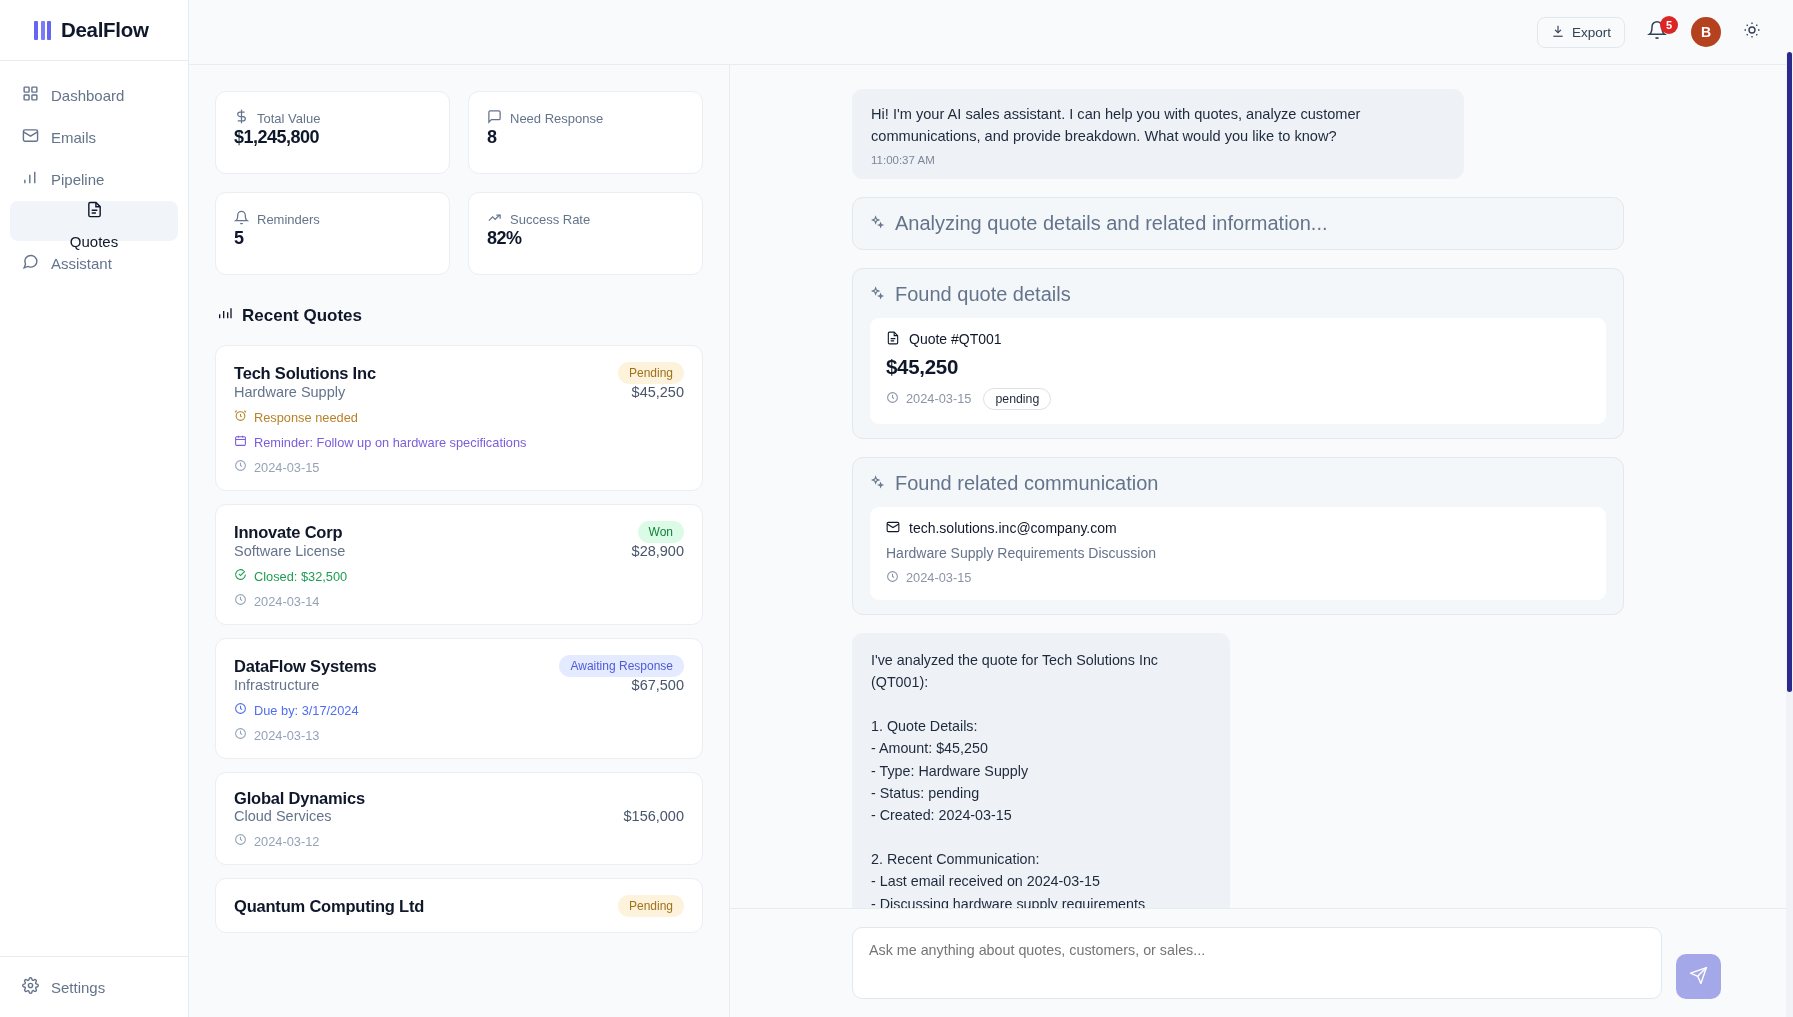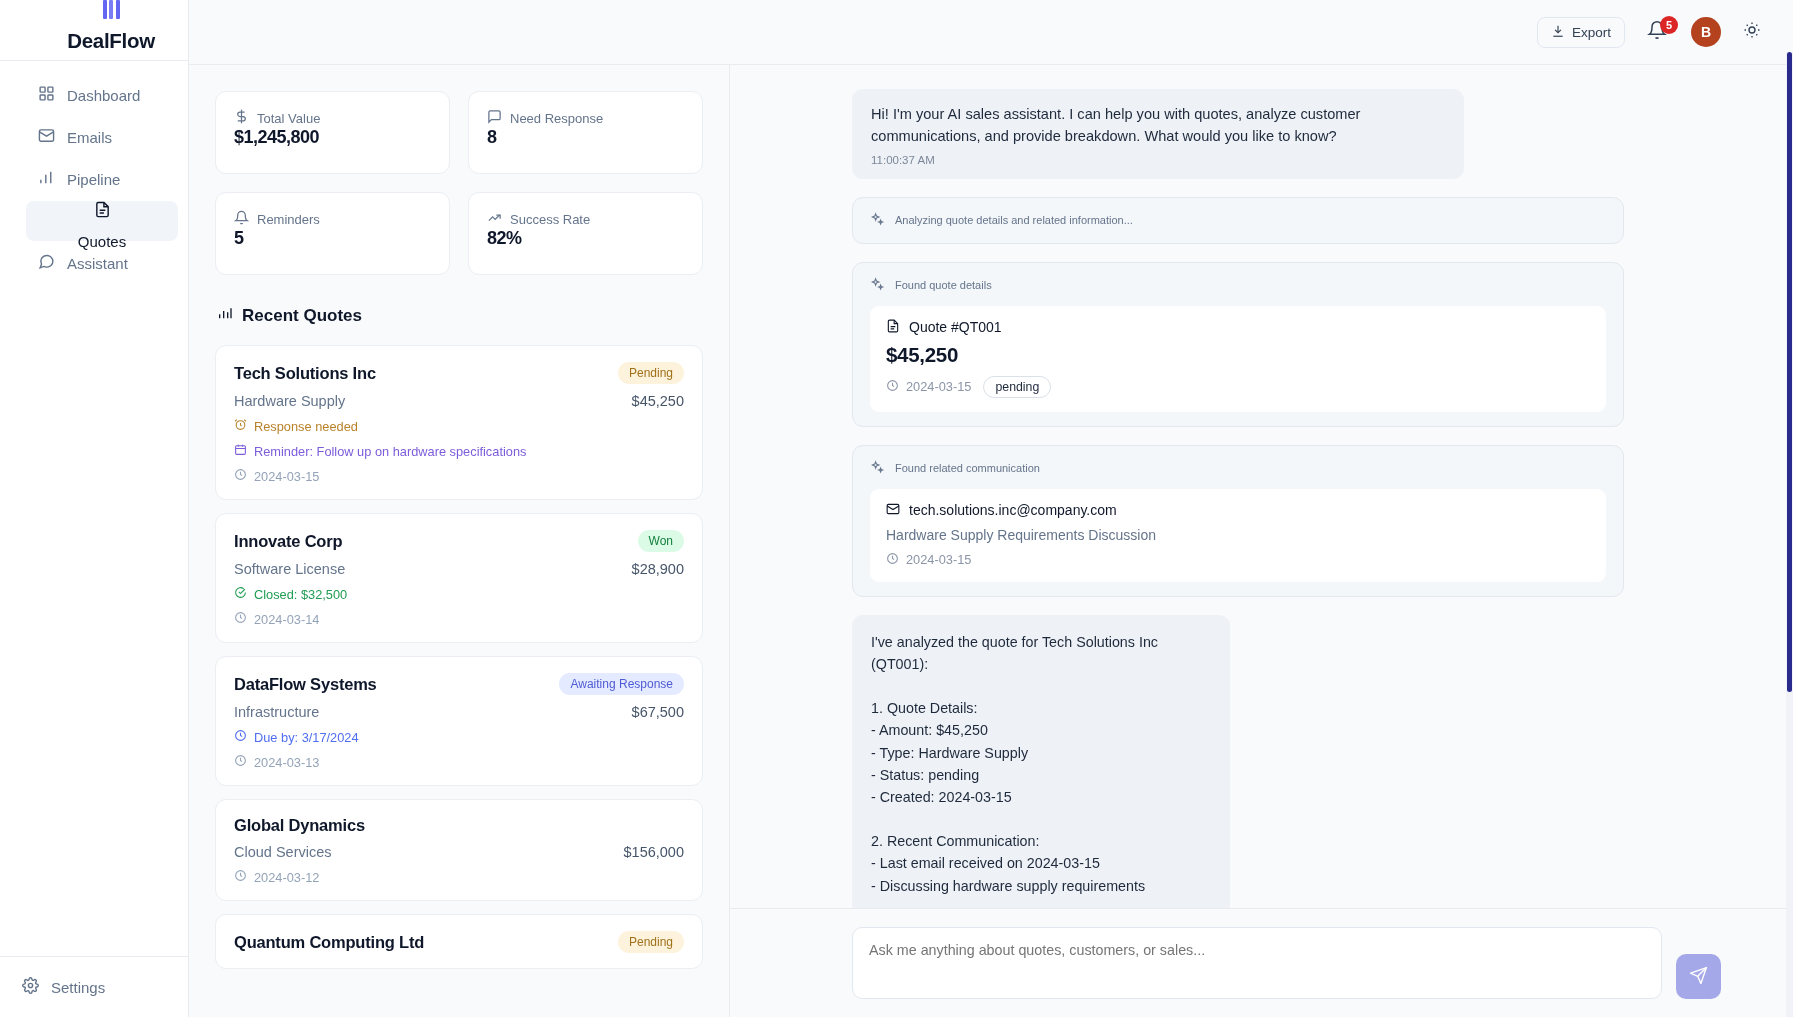--- a/index.html
+++ b/index.html
@@ -12,28 +12,28 @@
   .app { display: flex; width: 1793px; height: 1017px; position: relative; }
 
   
   .sidebar {
     width: 189px; height: 1017px; background: #ffffff;
     border-right: 1px solid #e8ebf0;
     display: flex; flex-direction: column; flex: 0 0 189px;
   }
   .brand {
     height: 61px; display: flex; align-items: center; gap: 10px;
-    padding-left: 34px; border-bottom: 1px solid #e8ebf0; flex-direction: column;
+    padding-left: 34px; border-bottom: 1px solid #e8ebf0;
   }
   .brand-mark { display: flex; gap: 2.5px; align-items: center; }
   .brand-mark i { display: block; width: 4px; height: 19px; background: #6366f1; border-radius: 1px; }
   .brand-mark i:nth-child(2) { opacity: .85; }
   .brand-name { font-size: 20.5px; font-weight: 700; color: #0f172a; letter-spacing: -.3px; }
 
-  .nav { padding: 14px 10px 0 10px; display: flex; flex-direction: column; gap: 2px; margin-left: 16px; }
+  .nav { padding: 14px 10px 0 10px; display: flex; flex-direction: column; gap: 2px; }
   .nav-item {
     display: flex; align-items: center; gap: 12px;
     height: 40px; padding: 0 12px; border-radius: 8px;
     color: #64748b; font-size: 15px; cursor: pointer;
   }
   .nav-item.active { background: #f1f5f9; color: #0f172a; flex-direction: column; }
   .nav-item svg { flex: 0 0 17px; }
 
   .sidebar-footer {
     margin-top: auto; border-top: 1px solid #e8ebf0; padding: 10px;
@@ -88,21 +88,21 @@
   .quote-card {
     background: #fff; border: 1px solid #ebeef3; border-radius: 11px;
     padding: 16px 18px 15px 18px;
   }
   .q-row1 { display: flex; align-items: center; justify-content: space-between; }
   .q-name { font-size: 16.5px; font-weight: 600; color: #0f172a; letter-spacing: -.2px; }
   .pill { font-size: 12px; font-weight: 500; border-radius: 20px; padding: 4px 11px; white-space: nowrap; }
   .pill.pending { background: #fdf3dd; color: #a1711a; }
   .pill.won { background: #dcfbe7; color: #15803d; }
   .pill.awaiting { background: #e4eaff; color: #4f5bd5; }
-  .q-row2 { display: flex; align-items: center; justify-content: space-between; margin-top: 9px; }
+  .q-row2 { display: flex; align-items: center; justify-content: space-between; }
   .q-type { font-size: 14.5px; color: #64748b; }
   .q-amount { font-size: 14.5px; color: #475569; }
   .q-meta { display: flex; align-items: center; gap: 7px; font-size: 12.8px; margin-top: 9px; }
   .q-meta.amber { color: #b9822a; }
   .q-meta.purple { color: #7c5cdb; }
   .q-meta.green { color: #1f9d52; }
   .q-meta.blue { color: #4f6ef0; }
   .q-meta.muted { color: #94a3b8; }
 
   
@@ -113,21 +113,21 @@
     background: #eef2f7; border-radius: 11px; padding: 15px 19px 13px 19px;
     max-width: 612px; align-self: flex-start;
   }
   .bubble-text { font-size: 14.6px; line-height: 1.5; color: #1e293b; }
   .bubble-time { font-size: 11.5px; color: #7c8798; margin-top: 6px; }
 
   .tool-card {
     border: 1px solid #e3e8ef; background: #f4f7fa; border-radius: 11px;
     padding: 14px 17px; width: 100%; max-width: 772px;
   }
-  .tool-head { display: flex; align-items: center; gap: 10px; font-size: 11px; color: #64748b; }
+  .tool-head { display: flex; align-items: center; gap: 10px; font-size: 20px; color: #64748b; }
   .tool-body {
     background: #fff; border-radius: 9px; margin-top: 12px; padding: 13px 16px 14px 16px;
   }
   .tb-line1 { display: flex; align-items: center; gap: 9px; font-size: 14px; color: #0f172a; font-weight: 500; }
   .tb-amount { font-size: 20.5px; font-weight: 700; color: #0f172a; margin-top: 7px; letter-spacing: -.3px; }
   .tb-row { display: flex; align-items: center; gap: 12px; margin-top: 9px; }
   .tb-date { display: flex; align-items: center; gap: 7px; font-size: 12.8px; color: #8b95a5; }
   .status-chip { font-size: 12.3px; color: #1e293b; border: 1px solid #dbe1e8; border-radius: 20px; padding: 3px 11px; background: #fff; }
   .tb-sub { font-size: 14px; color: #64748b; margin-top: 8px; }
 

